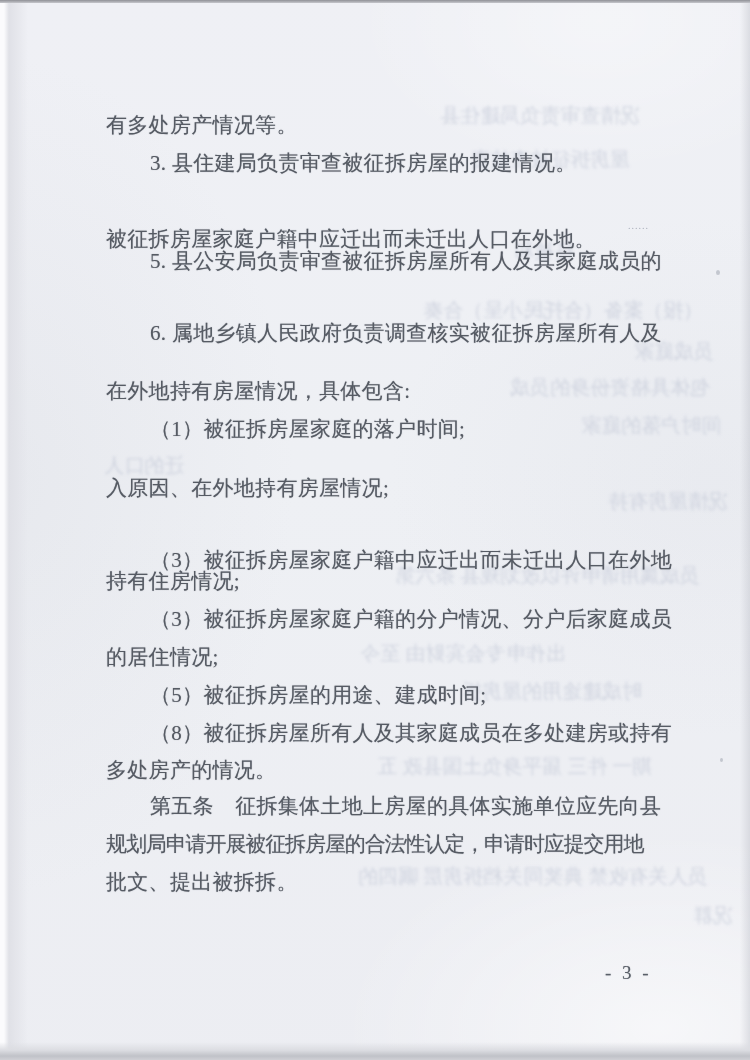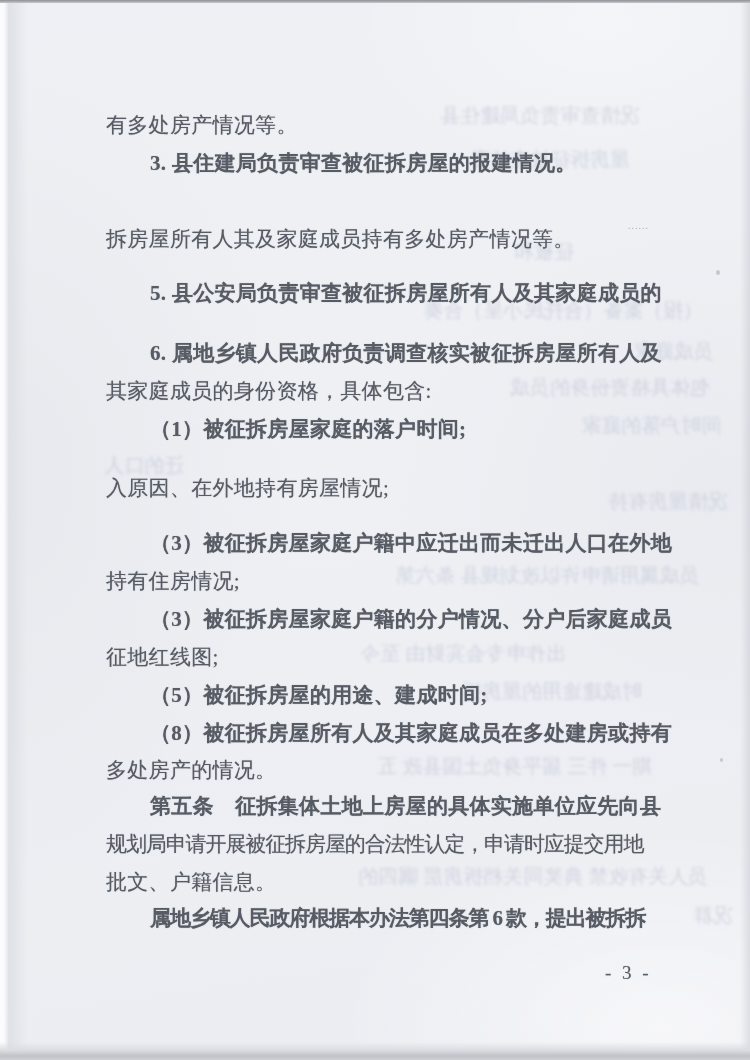--- a/index.html
+++ b/index.html
@@ -20,21 +20,21 @@
     background:linear-gradient(90deg,#fbfbfd 0,#fbfbfd 4px,#e0e1e7 9px,rgba(224,225,231,.55) 18px,rgba(224,225,231,0) 28px);}
   .edge-right{position:absolute;right:0;top:0;width:10px;height:1060px;
     background:linear-gradient(270deg,rgba(186,188,197,.4),rgba(186,188,197,0));}
   .edge-bottom{position:absolute;left:0;bottom:0;width:750px;height:18px;
     background:linear-gradient(rgba(216,217,223,0) 0,#dcdde2 45%,#c0c2c8 78%,#cfd0d5 100%);}
   
   .line{position:absolute;white-space:nowrap;font-size:21px;line-height:26px;
     color:#565b64;letter-spacing:.3px;
     text-shadow:0 0 1px rgba(86,91,100,.55);}
   .cont{left:106px;}
-  .indent{left:150px;font-weight:bold;}
+  .indent{left:150px;}
   .tight{letter-spacing:-1.1px;}
   .page-num{position:absolute;left:605px;top:962px;font-size:19px;color:#5a6069;
     letter-spacing:3px;text-shadow:0 0 1px rgba(90,96,105,.5);}
   
   .ghost{position:absolute;height:26px;overflow:hidden;white-space:nowrap;
     font-size:20px;color:#bfc5d4;opacity:.6;
     transform:scaleX(-1);filter:blur(1.5px);}
   .speck{position:absolute;border-radius:50%;background:#9aa0ab;opacity:.5;}
   .dots{position:absolute;left:628px;top:220px;font-size:10px;color:#9aa0ad;
     letter-spacing:1px;opacity:.8;}
@@ -55,37 +55,36 @@
   <div class="ghost" style="left:578px;top:488px;width:150px">况情屋房有持</div>
   <div class="ghost" style="left:268px;top:562px;width:432px">员成属用请申许以改划规县 条六第</div>
   <div class="ghost" style="left:330px;top:640px;width:235px">出作申专会宾财由 至今</div>
   <div class="ghost" style="left:390px;top:678px;width:252px">时成建途用的屋房拆</div>
   <div class="ghost" style="left:330px;top:753px;width:322px">期一 件三 届平身负土国县政 五</div>
   <div class="ghost" style="left:278px;top:863px;width:430px">员人关有收禁 典奖同关档拆房层 嘱四的</div>
   <div class="ghost" style="left:648px;top:902px;width:85px">况群</div>
 
   <div class="line cont" style="top:112px">有多处房产情况等。</div>
   <div class="line indent" style="top:150px">3. 县住建局负责审查被征拆房屋的报建情况。</div>
-  <div class="line cont" style="top:226px">拆房屋所有人其及家庭成员持有多处房产情况等。</div>
-  <div class="line indent" style="top:280px">5. 县公安局负责审查被征拆房屋所有人及其家庭成员的</div>
-  <div class="line indent" style="top:340px">6. 属地乡镇人民政府负责调查核实被征拆房屋所有人及</div>
-  <div class="line cont" style="top:378px">其家庭成员的身份资格，具体包含:</div>
+  <div class="line cont" style="top:226px">被征拆房屋家庭户籍中应迁出而未迁出人口在外地。</div>
+  <div class="line indent" style="top:248px">5. 县公安局负责审查被征拆房屋所有人及其家庭成员的</div>
+  <div class="line indent" style="top:320px">6. 属地乡镇人民政府负责调查核实被征拆房屋所有人及</div>
+  <div class="line cont" style="top:378px">在外地持有房屋情况，具体包含:</div>
   <div class="line indent" style="top:416px">（1）被征拆房屋家庭的落户时间;</div>
   <div class="line cont" style="top:475px">入原因、在外地持有房屋情况;</div>
-  <div class="line indent" style="top:530px">（3）被征拆房屋家庭户籍中应迁出而未迁出人口在外地</div>
+  <div class="line indent" style="top:547px">（3）被征拆房屋家庭户籍中应迁出而未迁出人口在外地</div>
   <div class="line cont" style="top:568px">持有住房情况;</div>
   <div class="line indent" style="top:606px">（3）被征拆房屋家庭户籍的分户情况、分户后家庭成员</div>
-  <div class="line cont" style="top:644px">征地红线图;</div>
+  <div class="line cont" style="top:644px">的居住情况;</div>
   <div class="line indent" style="top:682px">（5）被征拆房屋的用途、建成时间;</div>
   <div class="line indent" style="top:720px">（8）被征拆房屋所有人及其家庭成员在多处建房或持有</div>
   <div class="line cont" style="top:757px">多处房产的情况。</div>
   <div class="line cont tight" style="top:831px">规划局申请开展被征拆房屋的合法性认定，申请时应提交用地</div>
   <div class="line indent" style="top:793px">第五条　征拆集体土地上房屋的具体实施单位应先向县</div>
-  <div class="line cont" style="top:869px">批文、户籍信息。</div>
-  <div class="line indent tight" style="top:905px">属地乡镇人民政府根据本办法第四条第 6 款，提出被拆拆</div>
+  <div class="line cont" style="top:869px">批文、提出被拆拆。</div>
 
   <div class="page-num">- 3 -</div>
 
   <div class="dots">......</div>
   <div class="speck" style="left:716px;top:270px;width:4px;height:5px"></div>
   <div class="speck" style="left:720px;top:758px;width:3px;height:4px"></div>
 
   <div class="edge-left"></div>
   <div class="edge-right"></div>
   <div class="edge-top"></div>

